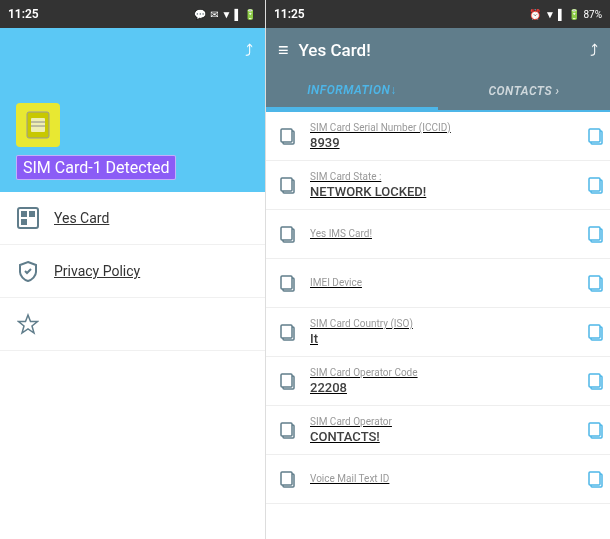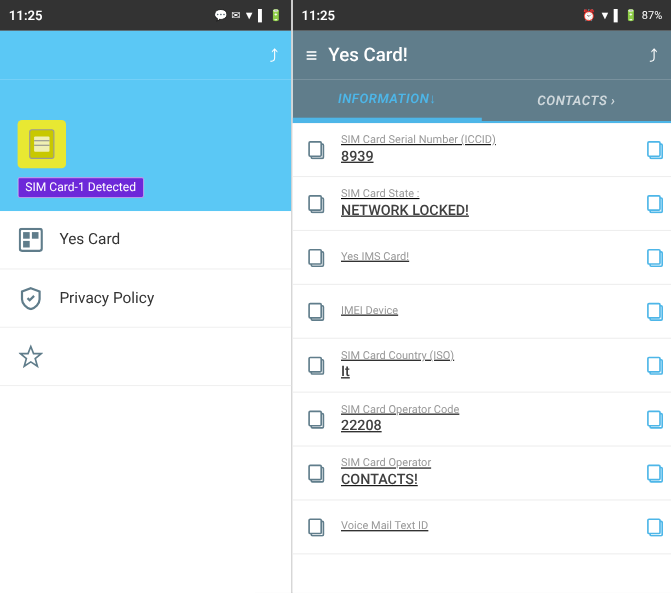--- a/index.html
+++ b/index.html
@@ -68,23 +68,23 @@
       justify-content: center;
       margin-bottom: 8px;
     }
 
     .sim-icon svg {
       width: 30px;
       height: 30px;
     }
 
     .sim-detected-badge {
-      background: #6d28d9;
-      color: #fff;
-      font-size: 11px;
+      background: #8b5cf6;
+      color: #fff;
+      font-size: 16px;
       padding: 2px 6px;
       border-radius: 2px;
       border: 1px solid rgba(255,255,255,0.5);
     }
 
     .nav-list {
       flex: 1;
       background: #fff;
     }
 
@@ -103,20 +103,21 @@
       display: flex;
       align-items: center;
       justify-content: center;
       color: #666;
       font-size: 16px;
     }
 
     .nav-item-label {
       font-size: 14px;
       color: #333;
+      text-decoration: underline;
     }
 
     
     .right-panel {
       width: 345px;
       height: 539px;
       background: #fff;
       display: flex;
       flex-direction: column;
       overflow: hidden;

